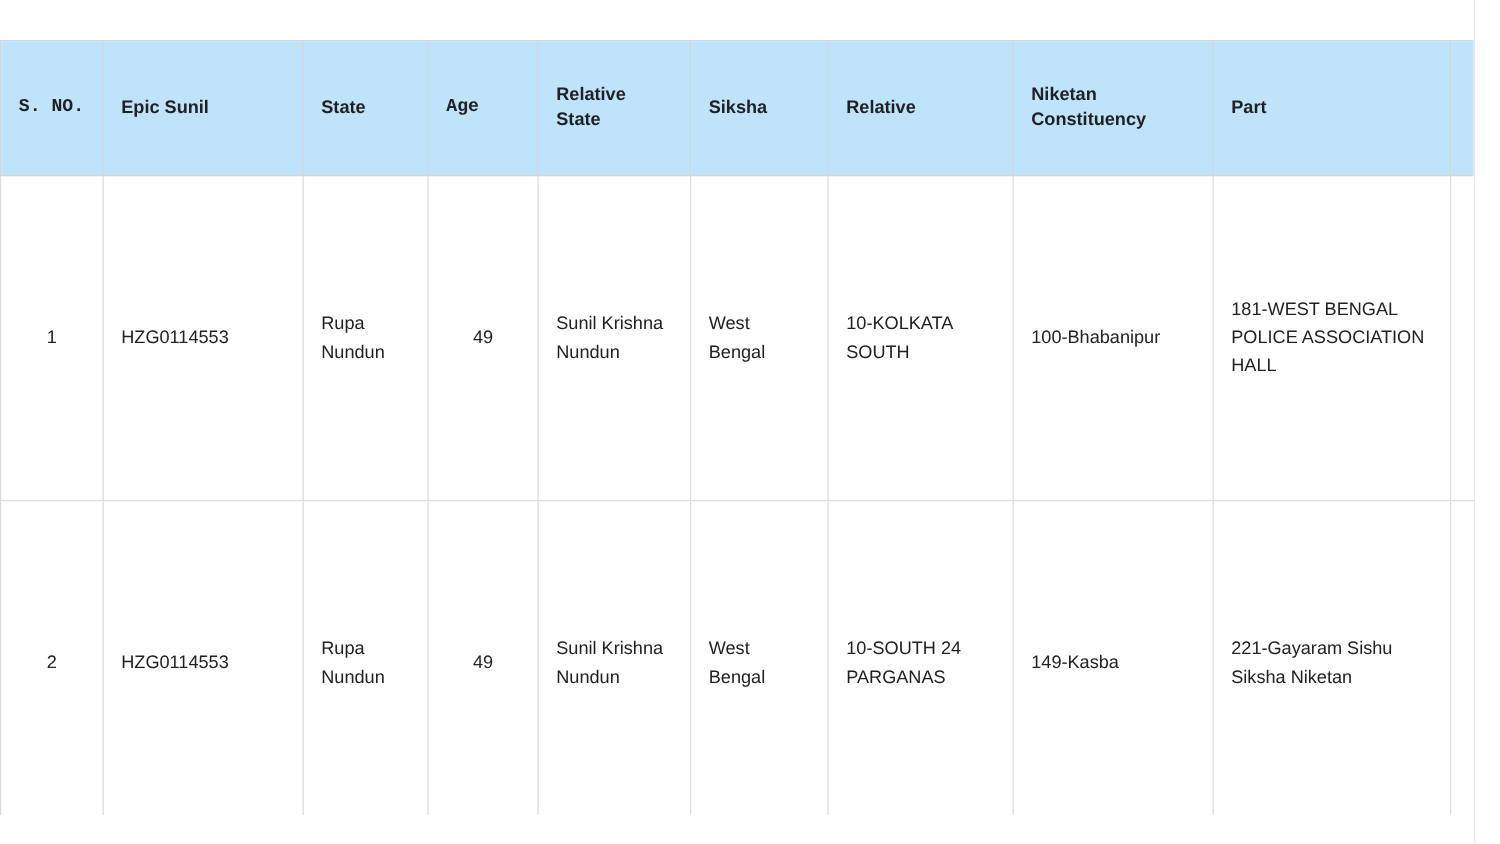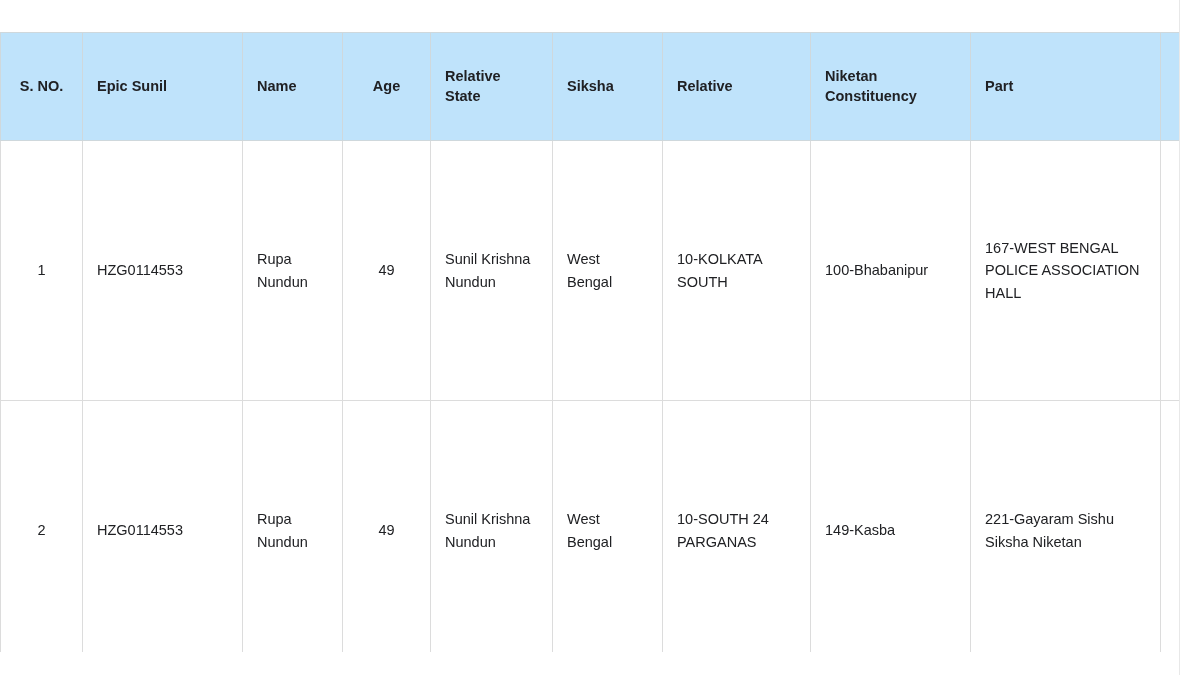--- a/index.html
+++ b/index.html
@@ -59,21 +59,21 @@
     color: #202124;
     font-size: 14.5px;
     font-weight: bold;
     line-height: 1.35;
     height: 108px;
     text-align: left;
     border-color: #cfd8dc;
   }
 
   table.voter-table thead th.center {
-    text-align: center;
+    font-family: Liberation Mono, monospace;
   }
 
   table.voter-table tbody td {
     font-size: 14.5px;
     color: #202124;
     line-height: 1.55;
     background: #ffffff;
     height: 260px;
   }
 
@@ -114,41 +114,41 @@
         <col class="c-state">
         <col class="c-dist">
         <col class="c-ac">
         <col class="c-part">
         <col class="c-extra">
       </colgroup>
       <thead>
         <tr>
           <th class="center">S. NO.</th>
           <th>Epic Sunil</th>
-          <th>Name</th>
+          <th>State</th>
           <th class="center">Age</th>
           <th>Relative State</th>
           <th>Siksha</th>
           <th>Relative</th>
           <th>Niketan Constituency</th>
           <th>Part</th>
           <th></th>
         </tr>
       </thead>
       <tbody>
         <tr>
           <td class="center">1</td>
           <td>HZG0114553</td>
           <td class="cell-break">Rupa Nundun</td>
           <td class="center">49</td>
           <td class="cell-break">Sunil Krishna Nundun</td>
           <td class="cell-break">West Bengal</td>
           <td class="cell-break">10-KOLKATA SOUTH</td>
           <td class="cell-break">100-Bhabanipur</td>
-          <td class="cell-break">167-WEST BENGAL POLICE ASSOCIATION HALL</td>
+          <td class="cell-break">181-WEST BENGAL POLICE ASSOCIATION HALL</td>
           <td></td>
         </tr>
         <tr>
           <td class="center">2</td>
           <td>HZG0114553</td>
           <td class="cell-break">Rupa Nundun</td>
           <td class="center">49</td>
           <td class="cell-break">Sunil Krishna Nundun</td>
           <td class="cell-break">West Bengal</td>
           <td class="cell-break">10-SOUTH 24 PARGANAS</td>

